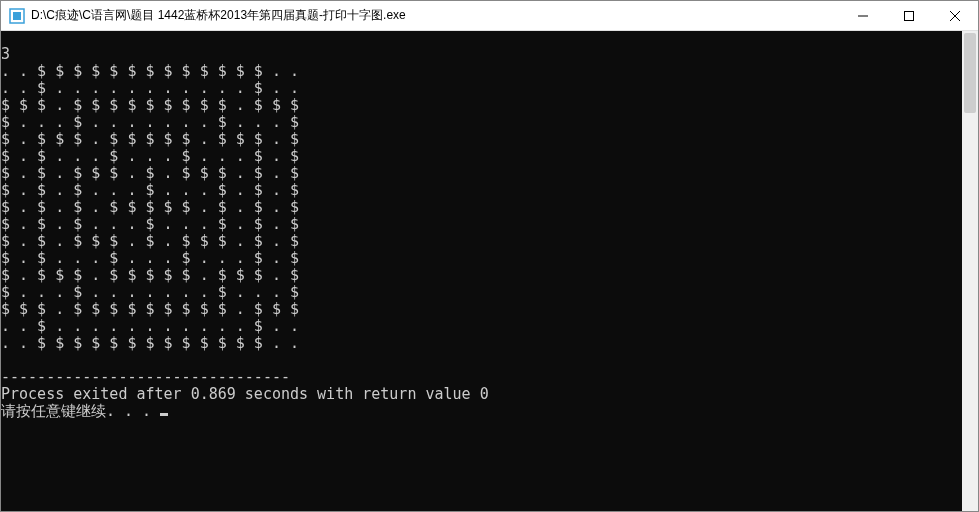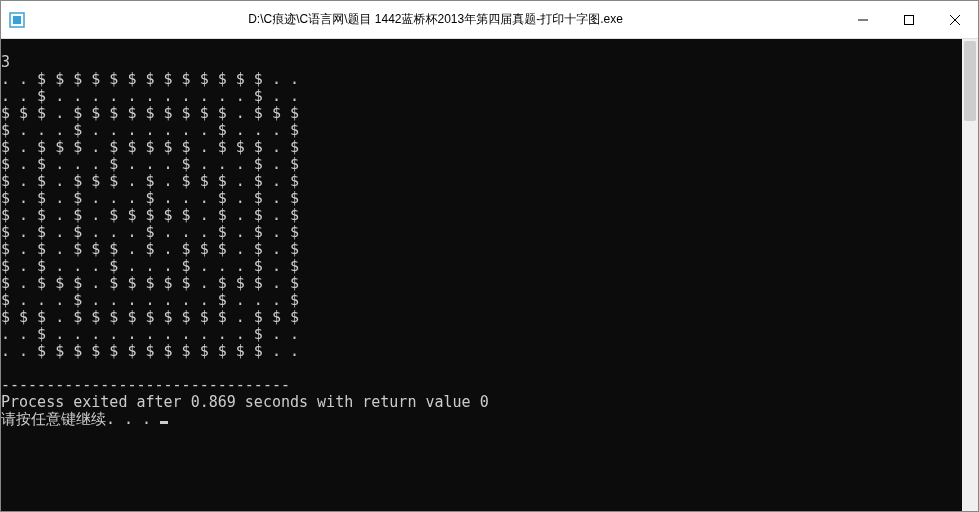--- a/index.html
+++ b/index.html
@@ -10,26 +10,25 @@
     font-family: "Segoe UI", "Microsoft YaHei", sans-serif;
     background: #f0f0f0;
   }
   .window {
     width: 979px; height: 512px;
     background: #ffffff;
     border: 1px solid #878787;
     display: flex; flex-direction: column;
   }
   .titlebar {
-    height: 38px;
+    height: 30px;
     display: flex; align-items: center;
     background: #ffffff;
     border-bottom: 1px solid #e0e0e0;
     flex: 0 0 auto;
-    text-align: center;
   }
   .titlebar .appicon {
     width: 16px; height: 16px;
     margin-left: 8px; margin-right: 6px;
     flex: 0 0 auto;
   }
   .titlebar .title {
     font-size: 12px;
     color: #000;
     white-space: nowrap;

